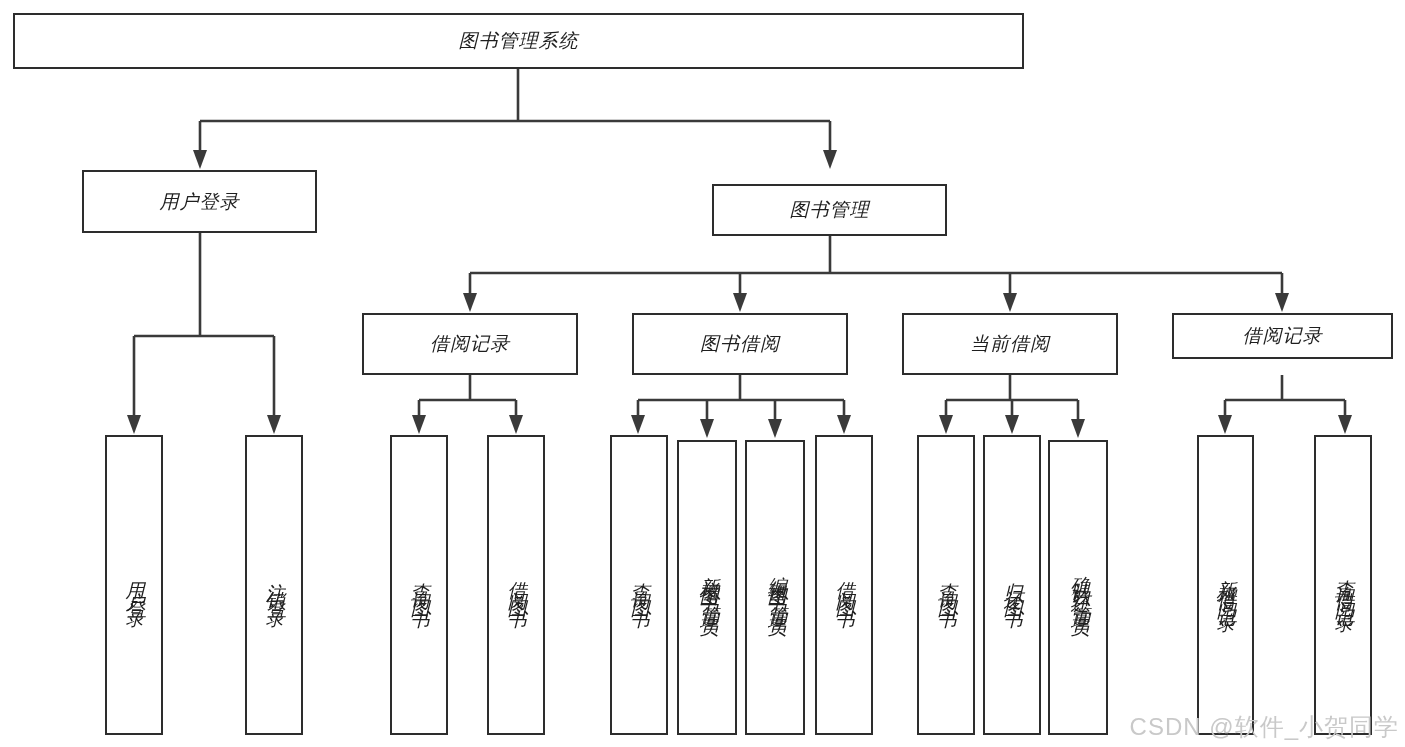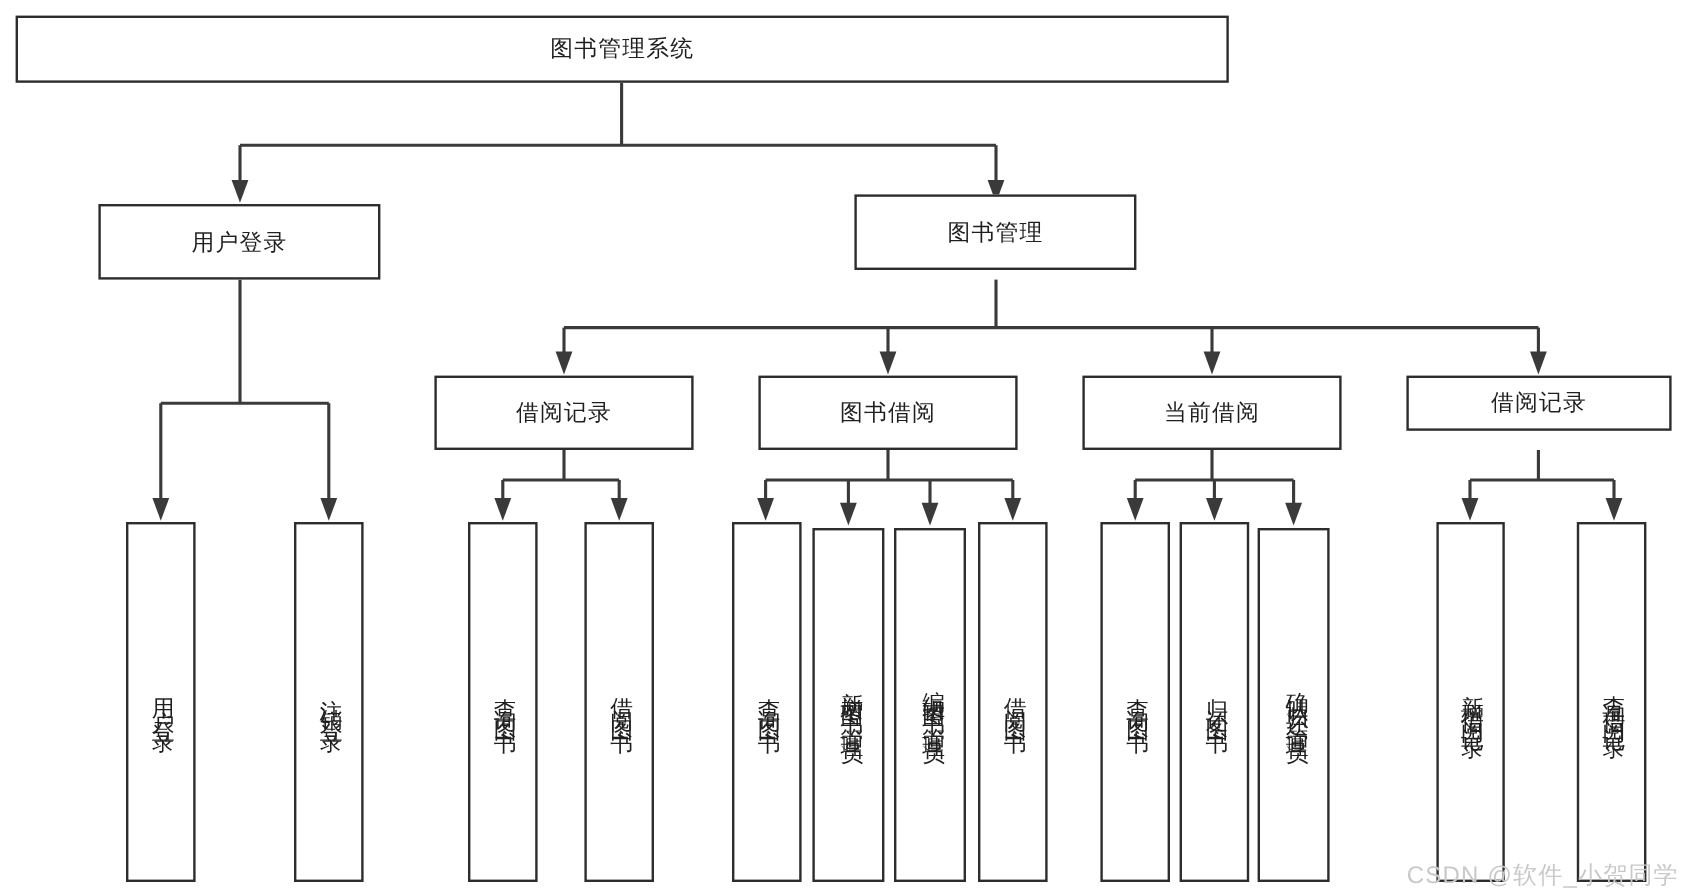--- a/index.html
+++ b/index.html
@@ -14,36 +14,37 @@
   .node{
     position:absolute;
     box-sizing:border-box;
     background:#ffffff;
     border:2.5px solid #2d2d2d;
     color:#1f1f1f;
     z-index:2;
     display:flex;align-items:center;justify-content:center;
     font-size:19px;
     letter-spacing:1px;
+    font-style:italic;
   }
   .vnode{
     display:block;
     writing-mode:vertical-rl;
     text-orientation:mixed;
     text-align:center;
     letter-spacing:9px;
     font-size:19px;
     line-height:51px;
   }
   .watermark{
     position:absolute;
     right:6px;bottom:4px;
     z-index:3;
     color:#c9c9c9;
-    font-size:20px;
+    font-size:24px;
     letter-spacing:1px;
     white-space:nowrap;
   }
 </style>
 </head>
 <body>
 
 <div class="canvas">
 
   <svg class="connectors" width="1405" height="747" viewBox="0 0 1405 747">
@@ -108,21 +109,21 @@
       <polygon points="1005,415 1019,415 1012,434"></polygon>
       <polygon points="1071,419 1085,419 1078,438"></polygon>
       <polygon points="1218,415 1232,415 1225,434"></polygon>
       <polygon points="1338,415 1352,415 1345,434"></polygon>
     </g>
   </svg>
 
   <div class="node" style="left:13px;top:13px;width:1011px;height:56px">图书管理系统</div>
 
   <div class="node" style="left:82px;top:170px;width:235px;height:63px">用户登录</div>
-  <div class="node" style="left:712px;top:162px;width:235px;height:63px">图书管理</div>
+  <div class="node" style="left:712px;top:184px;width:235px;height:52px">图书管理</div>
 
   <div class="node" style="left:362px;top:313px;width:216px;height:62px">借阅记录</div>
   <div class="node" style="left:632px;top:313px;width:216px;height:62px">图书借阅</div>
   <div class="node" style="left:902px;top:313px;width:216px;height:62px">当前借阅</div>
   <div class="node" style="left:1172px;top:313px;width:221px;height:46px">借阅记录</div>
 
   <div class="node vnode" style="left:105px;top:435px;width:58px;height:300px">用户登录</div>
   <div class="node vnode" style="left:245px;top:435px;width:58px;height:300px">注销登录</div>
 
   <div class="node vnode" style="left:390px;top:435px;width:58px;height:300px">查询图书</div>

